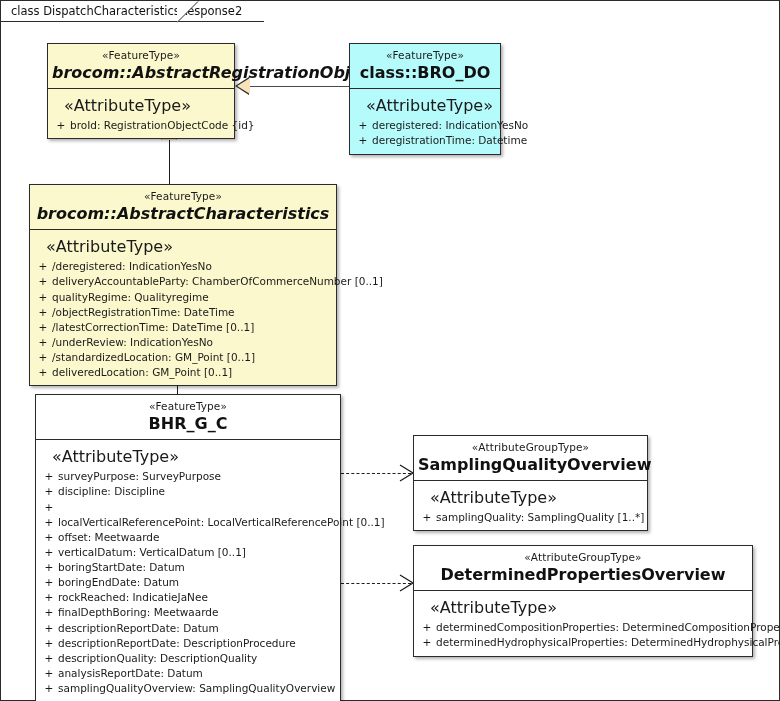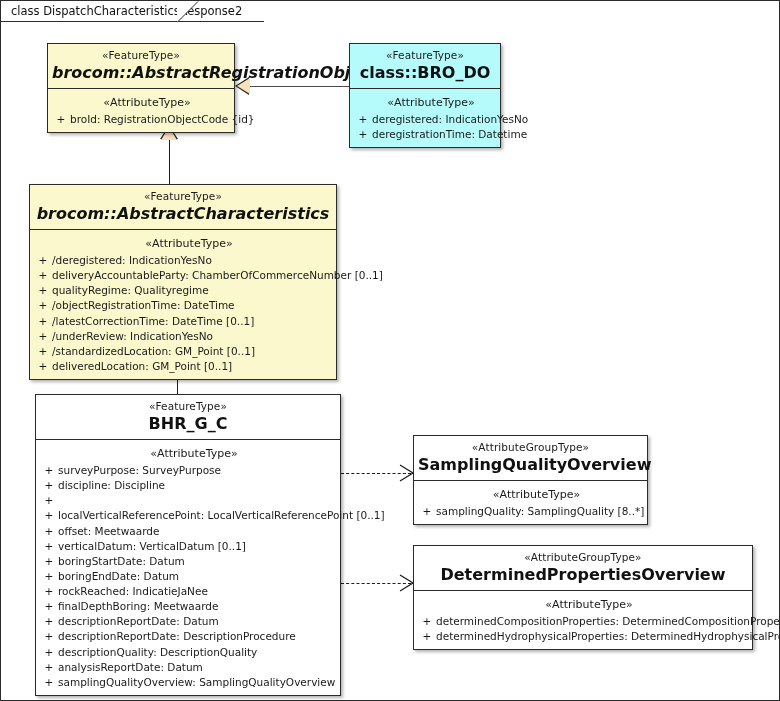--- a/index.html
+++ b/index.html
@@ -57,24 +57,23 @@
   }
   .uml .cname{
     font-size:16px;color:#111;font-weight:bold;
     margin-top:1px;
   }
   .uml .cname.ital{font-style:italic;}
   .uml .body{
     padding:5px 4px 5px 4px;
   }
   .grpline{
-    font-size:11px;color:#1a1a1a;
+    font-size:16px;color:#1a1a1a;
     padding:2px 0 2px 12px;
     line-height:1.25;
-    text-align:center;
   }
   .attr{
     display:flex;align-items:flex-start;
     font-size:10.5px;line-height:1.25;
     padding:1px 0 1px 0;
     color:#1a1a1a;
   }
   .attr .vis{
     width:18px;flex:0 0 18px;
     text-align:center;color:#1a1a1a;
@@ -316,21 +315,21 @@
 
   <div class="uml white" style="left:412px;top:434px;width:235px;">
     <div class="hdr">
       <div class="stereo">«AttributeGroupType»</div>
       <div class="cname">SamplingQualityOverview</div>
     </div>
     <div class="body">
       <div class="grpline">«AttributeType»</div>
       <div class="attr">
         <span class="vis">+</span>
-        <span class="sig">samplingQuality: SamplingQuality [8..*]</span>
+        <span class="sig">samplingQuality: SamplingQuality [1..*]</span>
       </div>
     </div>
   </div>
 
   <div class="uml white" style="left:412px;top:544px;width:340px;">
     <div class="hdr">
       <div class="stereo">«AttributeGroupType»</div>
       <div class="cname">DeterminedPropertiesOverview</div>
     </div>
     <div class="body">

